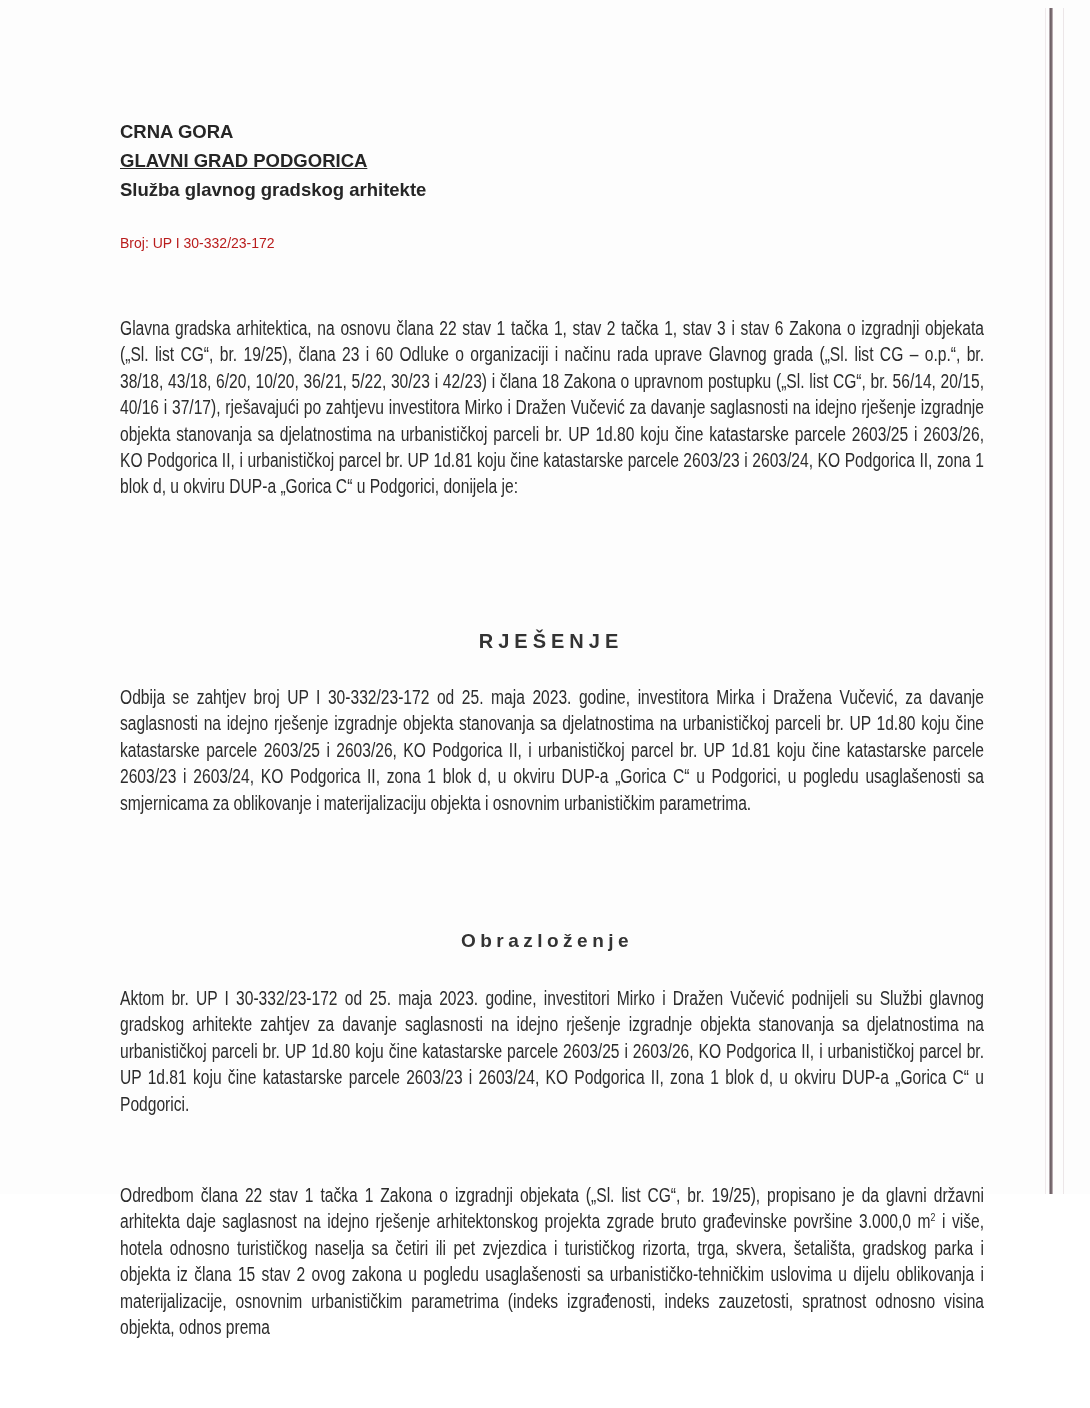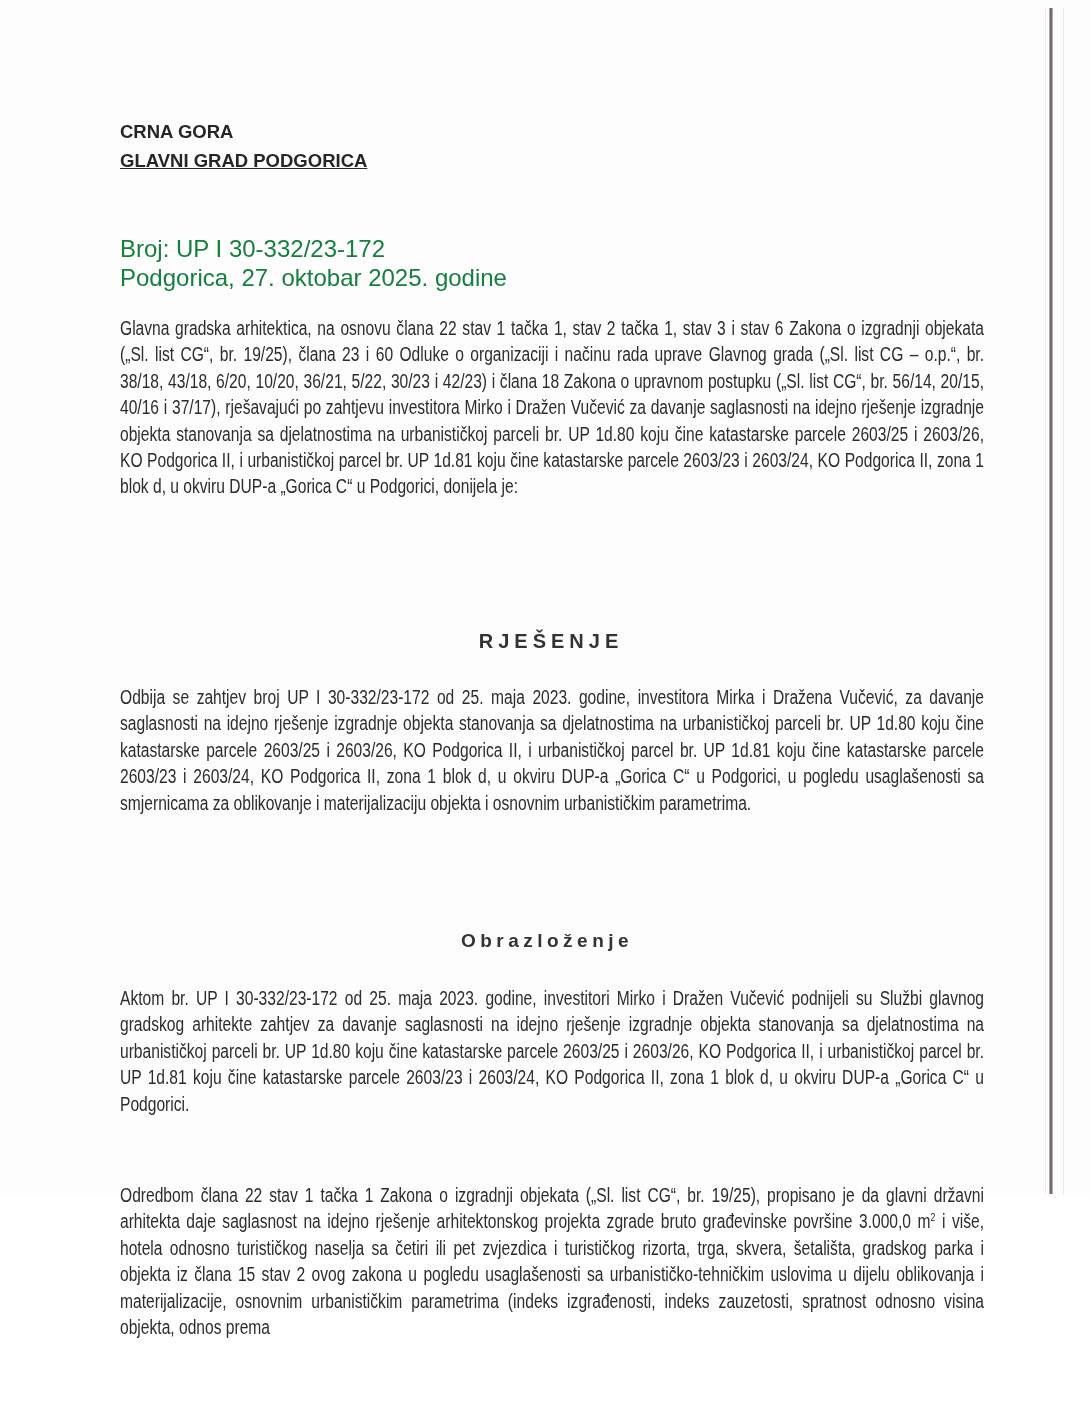--- a/index.html
+++ b/index.html
@@ -3,21 +3,21 @@
 <meta charset="utf-8">
 <style>
   html, body { margin: 0; padding: 0; background: #ffffff; }
   body { width: 1090px; height: 1408px; position: relative; overflow: hidden; color: #2a2a2a; }
   .page { position: absolute; left: 0; top: 0; width: 1090px; height: 1194px; background: #fdfdfd; }
   .edge-line { position: absolute; top: 8px; bottom: 0; width: 4px; left: 1049px; background: linear-gradient(to right, #d8cdd2, #6e6166 35%, #7d6f74 65%, #d6ccd0); }
   .edge-line2 { position: absolute; top: 8px; bottom: 0; width: 1px; left: 1063px; background: #ece6e8; }
   .edge-line3 { position: absolute; top: 8px; bottom: 0; width: 1px; left: 1045px; background: #efe9eb; }
 
   .hdr { position: absolute; left: 120px; font-family: "Liberation Sans", sans-serif; font-size: 18.5px; font-weight: bold; color: #262626; white-space: nowrap; }
-  .meta { position: absolute; left: 120px; font-family: "Liberation Sans", sans-serif; font-size: 24px; color: #15803d; white-space: nowrap; }
+  .meta { position: absolute; left: 120px; font-family: "Liberation Sans", sans-serif; font-size: 14px; color: #b91c1c; white-space: nowrap; }
 
   .para {
     position: absolute; left: 120px; width: 1080px;
     transform-origin: 0 0; transform: scaleX(0.8);
     font-family: "Liberation Sans", sans-serif; font-size: 19.5px; line-height: 26.4px;
     text-align: justify; color: #2c2c2c;
   }
   .heading {
     position: absolute; left: 0; width: 1090px; text-align: center;
     font-family: "Liberation Sans", sans-serif; font-weight: bold; color: #333;
@@ -29,23 +29,23 @@
 </head>
 <body>
 
 <div class="page">
   <div class="edge-line3"></div>
   <div class="edge-line"></div>
   <div class="edge-line2"></div>
 
   <div class="hdr" style="top:121px;">CRNA GORA</div>
   <div class="hdr" style="top:150px;text-decoration:underline;">GLAVNI GRAD PODGORICA</div>
+  <div class="hdr" style="top:179px;">Služba glavnog gradskog arhitekte</div>
 
   <div class="meta" style="top:235px;">Broj: UP I 30-332/23-172</div>
-  <div class="meta" style="top:264px;">Podgorica, 27. oktobar 2025. godine</div>
 
   <div class="para" style="top:315px;">Glavna gradska arhitektica, na osnovu člana 22 stav 1 tačka 1, stav 2 tačka 1, stav 3 i stav 6 Zakona o izgradnji objekata („Sl. list CG“, br. 19/25), člana 23 i 60 Odluke o organizaciji i načinu rada uprave Glavnog grada („Sl. list CG – o.p.“, br. 38/18, 43/18, 6/20, 10/20, 36/21, 5/22, 30/23 i 42/23) i člana 18 Zakona o upravnom postupku („Sl. list CG“, br. 56/14, 20/15, 40/16 i 37/17), rješavajući po zahtjevu investitora Mirko i Dražen Vučević za davanje saglasnosti na idejno rješenje izgradnje objekta stanovanja sa djelatnostima na urbanističkoj parceli br. UP 1d.80 koju čine katastarske parcele 2603/25 i 2603/26, KO Podgorica II, i urbanističkoj parcel br. UP 1d.81 koju čine katastarske parcele 2603/23 i 2603/24, KO Podgorica II, zona 1 blok d, u okviru DUP-a „Gorica C“ u Podgorici, donijela je:</div>
 
   <div class="heading h-rj">RJEŠENJE</div>
 
   <div class="para" style="top:684px;">Odbija se zahtjev broj UP I 30-332/23-172 od 25. maja 2023. godine, investitora Mirka i Dražena Vučević, za davanje saglasnosti na idejno rješenje izgradnje objekta stanovanja sa djelatnostima na urbanističkoj parceli br. UP 1d.80 koju čine katastarske parcele 2603/25 i 2603/26, KO Podgorica II, i urbanističkoj parcel br. UP 1d.81 koju čine katastarske parcele 2603/23 i 2603/24, KO Podgorica II, zona 1 blok d, u okviru DUP-a „Gorica C“ u Podgorici, u pogledu usaglašenosti sa smjernicama za oblikovanje i materijalizaciju objekta i osnovnim urbanističkim parametrima.</div>
 
   <div class="heading h-ob">Obrazloženje</div>
 
   <div class="para" style="top:985px;">Aktom br. UP I 30-332/23-172 od 25. maja 2023. godine, investitori Mirko i Dražen Vučević podnijeli su Službi glavnog gradskog arhitekte zahtjev za davanje saglasnosti na idejno rješenje izgradnje objekta stanovanja sa djelatnostima na urbanističkoj parceli br. UP 1d.80 koju čine katastarske parcele 2603/25 i 2603/26, KO Podgorica II, i urbanističkoj parcel br. UP 1d.81 koju čine katastarske parcele 2603/23 i 2603/24, KO Podgorica II, zona 1 blok d, u okviru DUP-a „Gorica C“ u Podgorici.</div>

